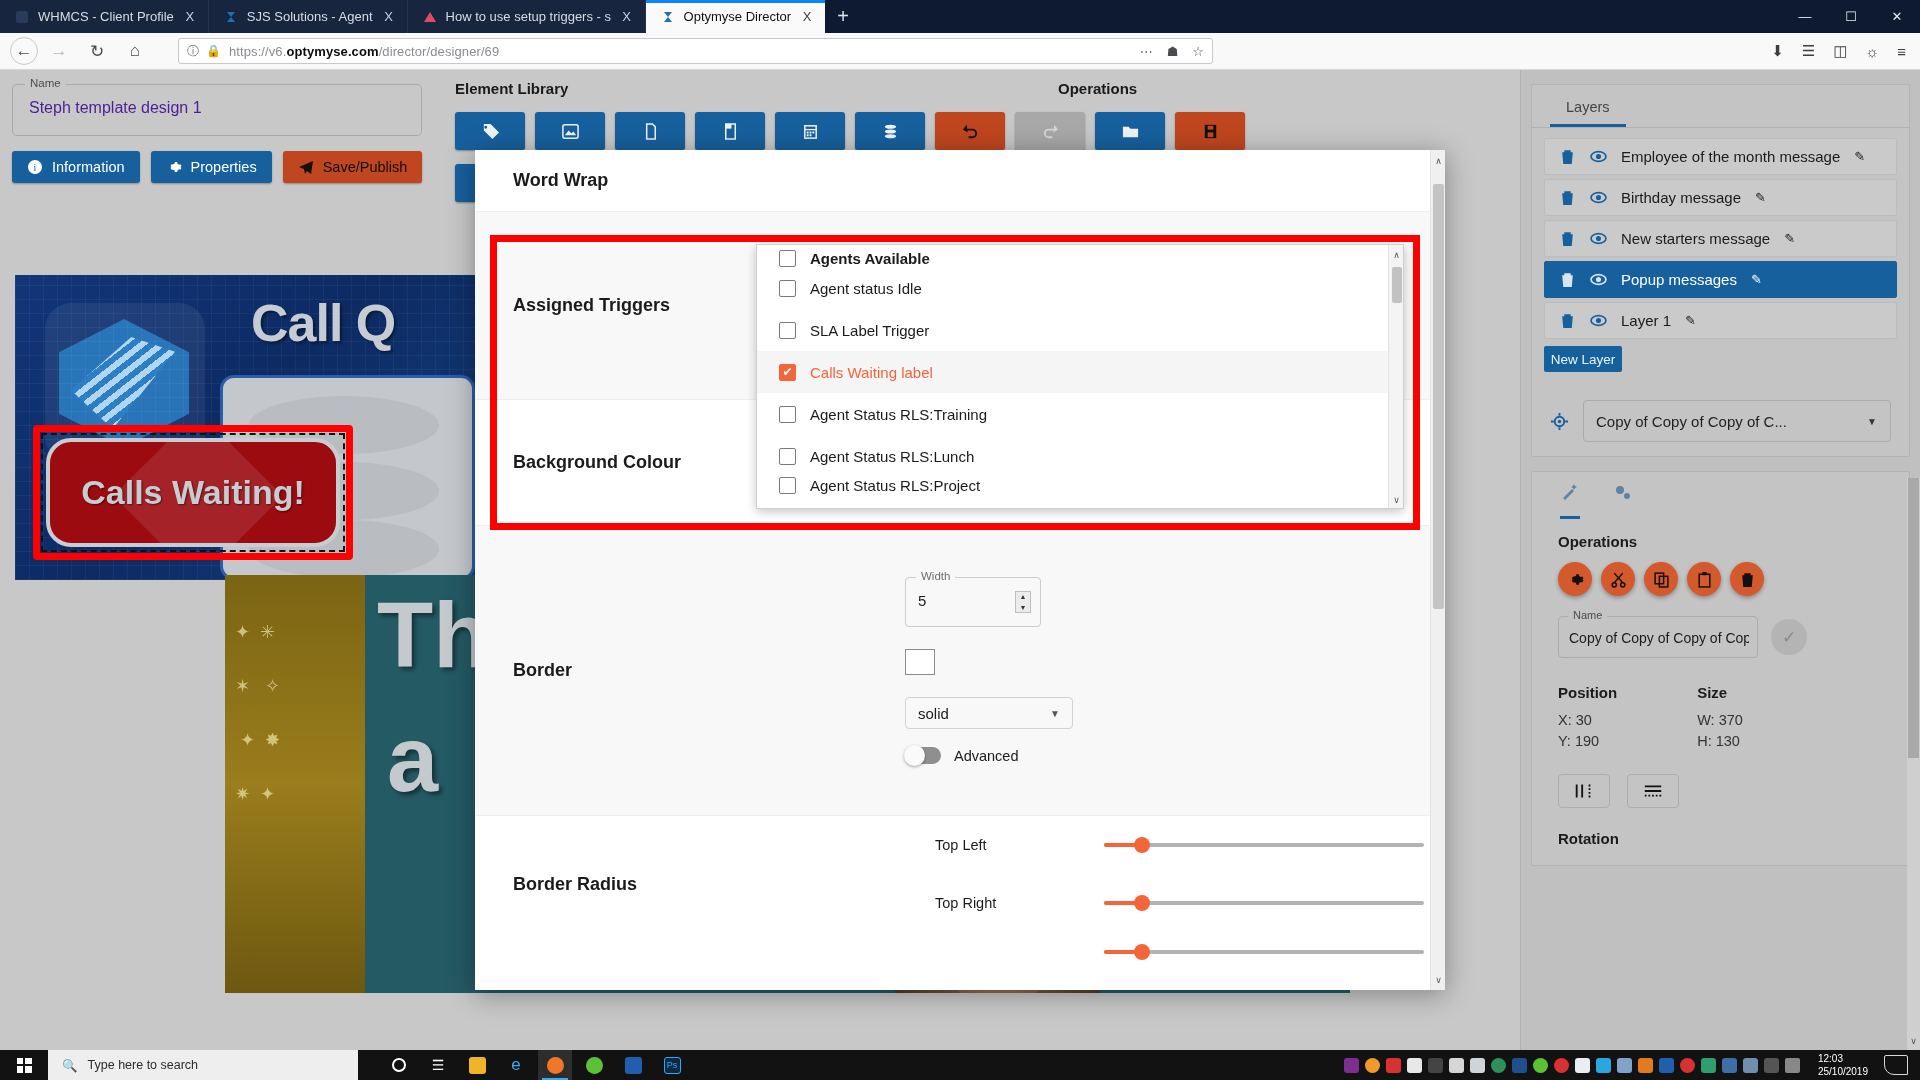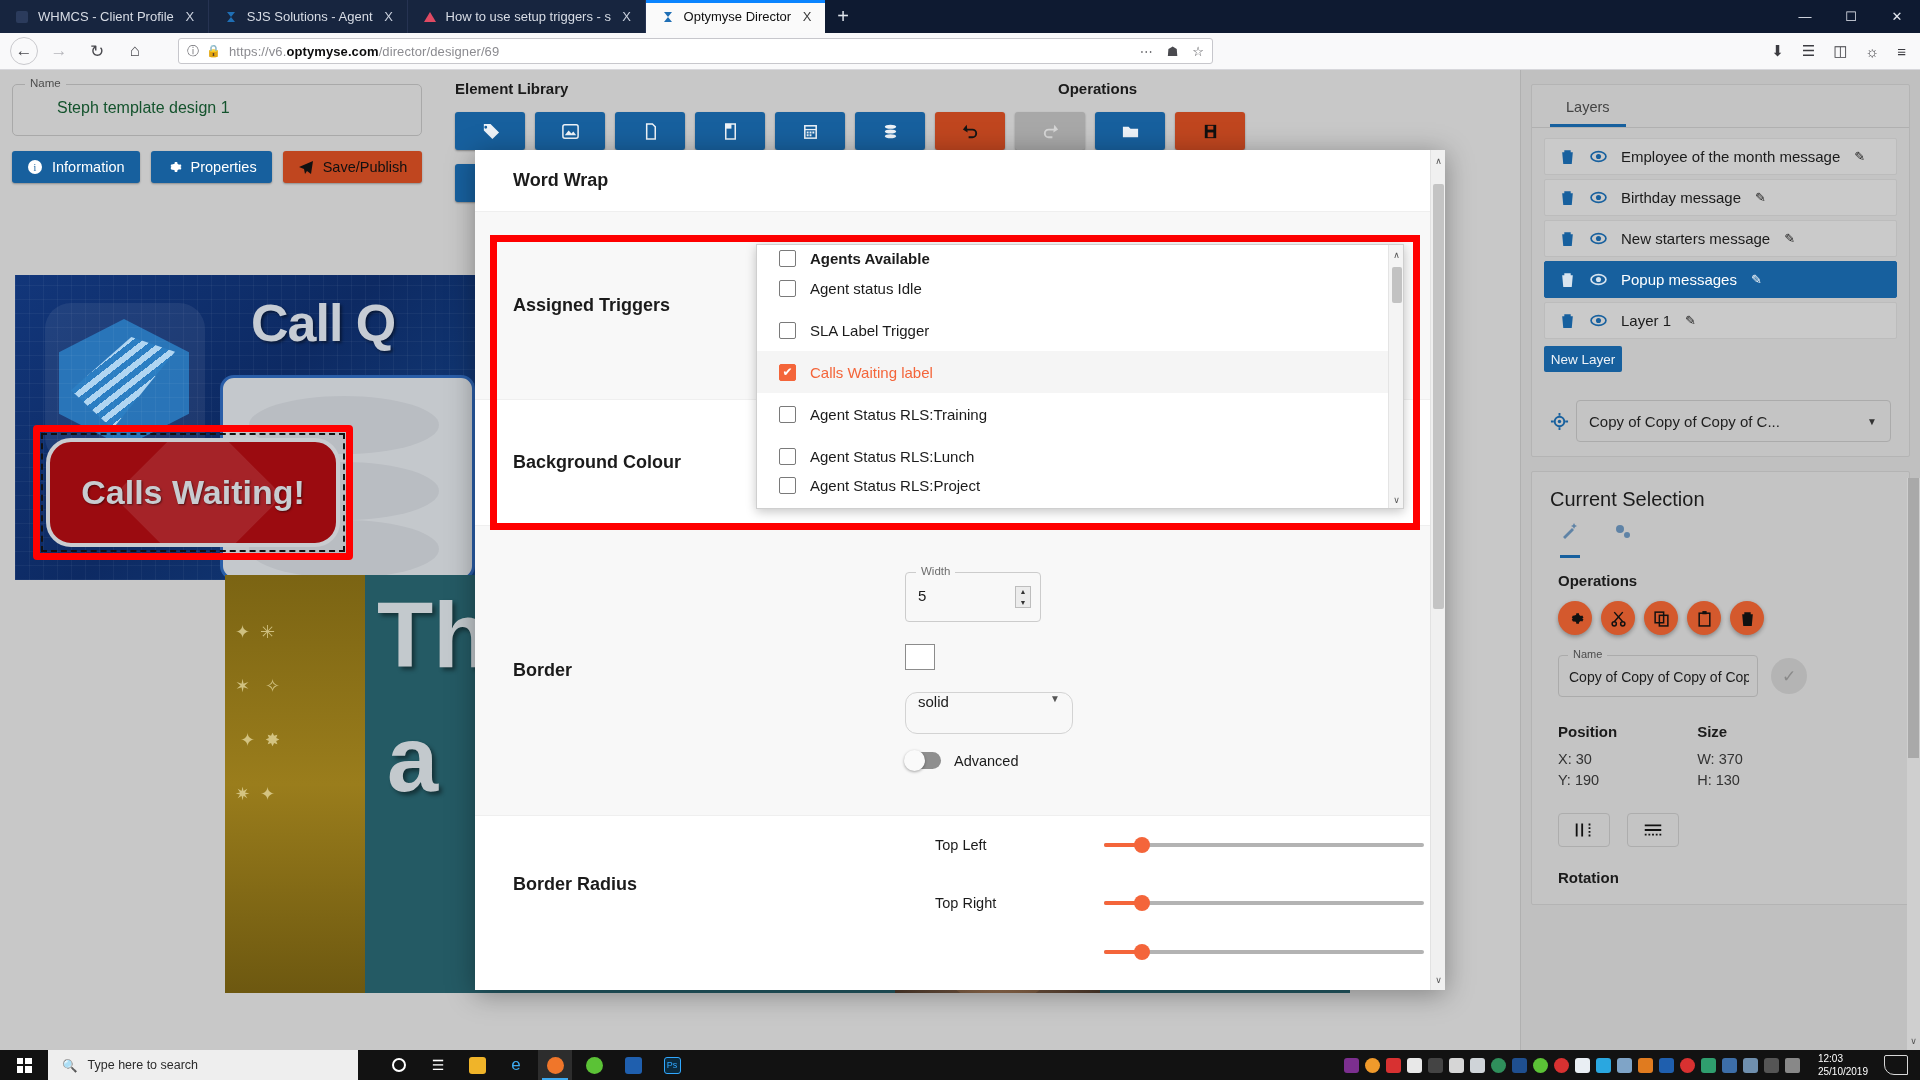--- a/index.html
+++ b/index.html
@@ -87,21 +87,21 @@
   
   .leftpanel { position: absolute; left: 12px; top: 14px; width: 410px; }
   .namefield {
     position: relative; height: 52px; border: 1px solid #a9a9a9;
     border-radius: 5px; background: transparent; padding: 14px 14px 0 16px;
   }
   .namefield .legend {
     position: absolute; top: -8px; left: 12px; background: #c8c8c8;
     padding: 0 5px; font-size: 11.5px; color: #4d4d4d;
   }
-  .namefield .val { font-size: 16px; color: #14532d; margin-left: 28px; }
+  .namefield .val { font-size: 16px; color: #4c1d95; }
   .btnrow { display: flex; gap: 11px; margin-top: 15px; }
   .btn {
     display: flex; align-items: center; gap: 9px; height: 32px;
     padding: 0 15px; border-radius: 3px; color: #fff; font-size: 14.5px;
     background: #17609e; box-shadow: 0 1px 2px rgba(0,0,0,.3);
   }
   .btn.accent { background: #c0461f; color: #101010; }
   .btn svg { width: 16px; height: 16px; }
 
   
@@ -275,22 +275,22 @@
     display: flex; flex-direction: column; justify-content: space-between;
     border: 1px solid #bdbdbd; background: #ececec; align-items: center;
     font-size: 7px; color: #333; line-height: 9px;
   }
   .swatch {
     width: 30px; height: 26px; border: 1px solid #8c8c8c; background: #fff;
     margin-left: 120px;
   }
   .swatch.red { background: #cf0000; border-color: #a00; }
   .selectbox {
-    width: 168px; height: 42px; border: 1px solid #d3d3d3; border-radius: 12px;
-    margin-left: 120px; display: flex; padding: 0 12px;
+    width: 168px; height: 32px; border: 1px solid #d3d3d3; border-radius: 4px;
+    margin-left: 120px; display: flex; align-items: center; padding: 0 12px;
     font-size: 15px; color: #1b1b1b; position: relative;
   }
   .selectbox .caret {
     position: absolute; right: 12px; color: #555; font-size: 10px;
   }
   .toggle-wrap {
     display: flex; align-items: center; gap: 13px; margin-left: 120px;
     margin-top: 18px;
   }
   .toggle {
@@ -405,21 +405,21 @@
   .layer.sel { background: #17609e; color: #fff; border-color: #17609e; }
   .layer svg { width: 17px; height: 17px; flex: 0 0 17px; }
   .layer .lname { flex: 0 1 auto; }
   .layer .pen { font-size: 13px; }
   .newlayer {
     margin: 7px 12px 14px 12px; width: 78px; height: 26px; background: #17609e;
     color: #eef3f8; font-size: 13.5px; display: flex; align-items: center;
     justify-content: center; border-radius: 2px;
   }
   .combo-row {
-    display: flex; align-items: center; gap: 7px; padding: 14px 18px;
+    display: flex; align-items: center; gap: 14px; padding: 14px 18px;
   }
   .combo {
     flex: 1 1 auto; height: 42px; border: 1px solid #ababab; border-radius: 4px;
     display: flex; align-items: center; padding: 0 12px; font-size: 15px;
     color: #1f1f1f; position: relative;
   }
   .combo .caret { position: absolute; right: 13px; font-size: 10px; color: #333; }
   .cs-title { font-size: 20px; color: #1b1b1b; padding: 16px 18px 0 18px; }
   .cs-tabs { display: flex; gap: 32px; padding: 10px 28px 0 28px; }
   .cs-tabs .ct {
@@ -927,21 +927,20 @@
               <path stroke="#17609e" stroke-width="2" d="M10 1v3M10 16v3M1 10h3M16 10h3"></path>
             </svg>
           <div class="combo">
             <span>Copy of Copy of Copy of C...</span>
             <span class="caret">▼</span>
           </div>
         </div>
       </div>
 
       <div class="card" style="margin-top:14px; padding-bottom:18px">
-        <div class="cs-title">Current Selection</div>
         <div class="cs-tabs">
           <div class="ct on">
             <svg viewBox="0 0 20 20">
                 <path fill="#5f83a6" d="M3 16l9-9 2 2-9 9zM14 2l1 2 2 1-2 1-1 2-1-2-2-1 2-1z"></path>
               </svg>
           </div>
           <div class="ct">
             <svg viewBox="0 0 20 20">
                 <circle cx="8" cy="8" r="4" fill="#5f83a6"></circle>
                 <circle cx="15" cy="14" r="3" fill="#5f83a6"></circle>

